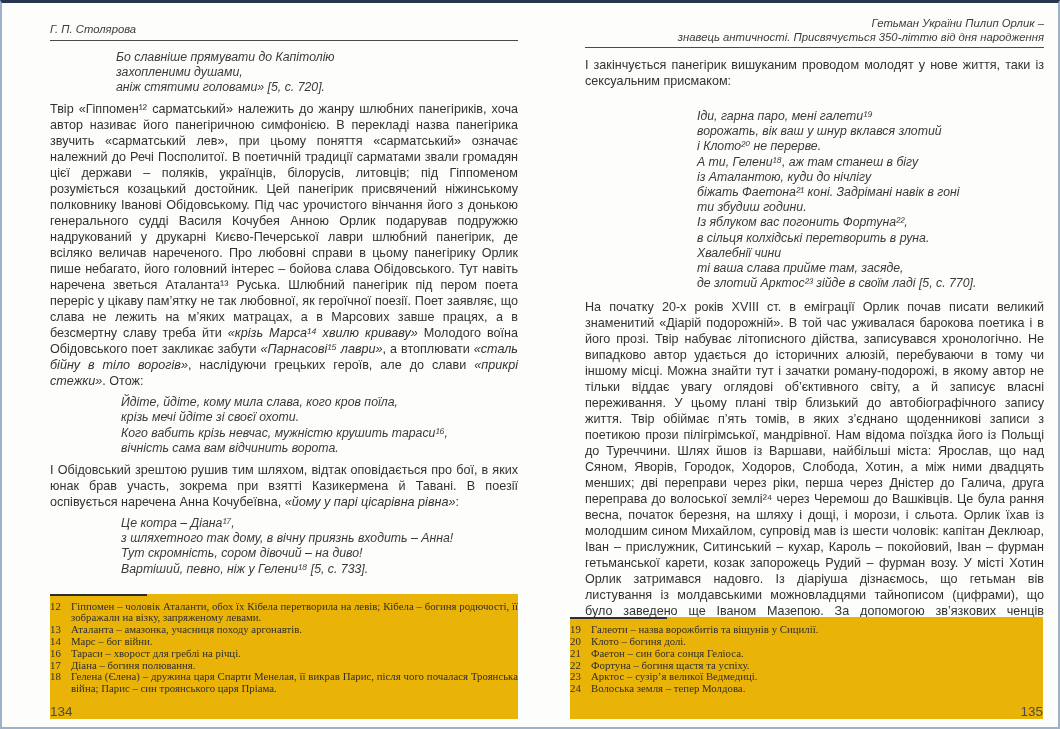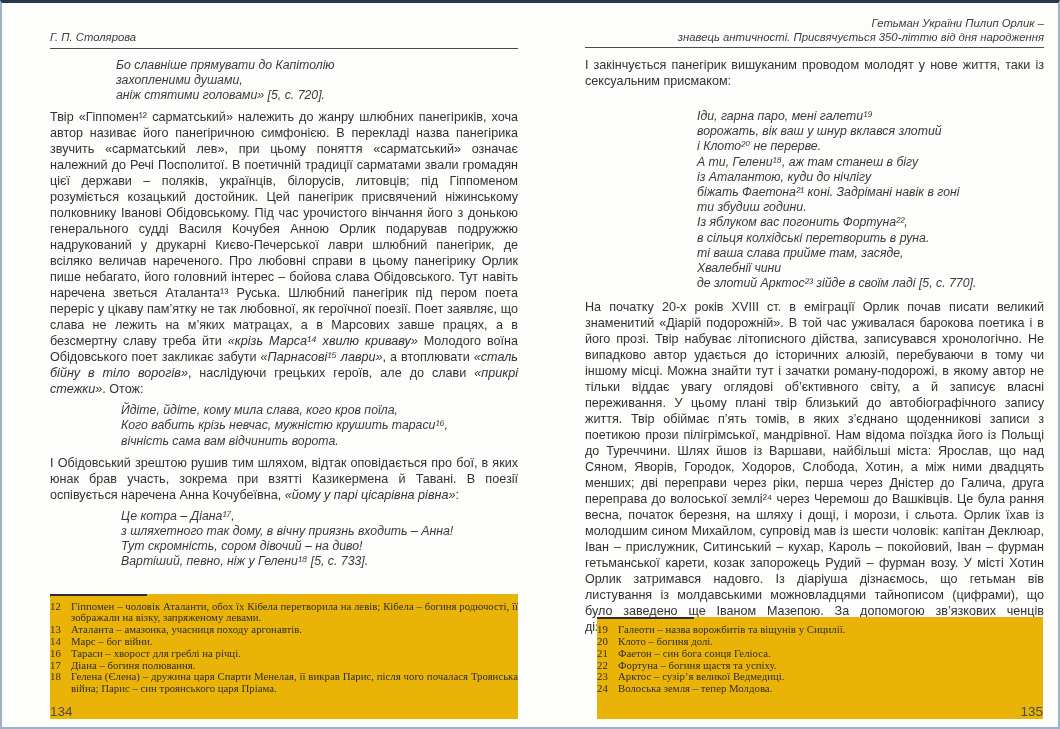--- a/index.html
+++ b/index.html
@@ -3,40 +3,40 @@
 <meta charset="utf-8">
 <style>
   html,body{margin:0;padding:0;background:#eef1f4;}
   .book{
     width:1060px;height:729px;box-sizing:border-box;margin:0 auto;
     background:#fdfdfc;display:flex;overflow:hidden;
     border:2px solid #9db2c8;border-top:3px solid #25384f;
   }
   .page{position:relative;flex:0 0 50%;box-sizing:border-box;overflow:hidden;
     color:#333;font-family:"Liberation Sans","DejaVu Sans",sans-serif;}
-  .page-left{padding:28px 12px 0 48px;}
+  .page-left{padding:20px 12px 0 48px;}
   .page-right{padding:14px 14px 0 55px;}
 
   .runhead{font-style:italic;font-size:11.3px;line-height:13.5px;color:#3c3c3c;
     border-bottom:1px solid #4a4a4a;padding-bottom:3px;margin-bottom:9px;}
   .runhead.right{text-align:right;}
 
   .body-par{margin:0;font-size:12.6px;line-height:16px;text-align:justify;
     color:#323232;}
   .it{font-style:italic;}
 
   .quote-block{margin:6px 0 6px 66px;font-style:italic;font-size:12.3px;
     line-height:15.2px;color:#3a3a3a;}
   .verse-block{margin:6px 0 6px 71px;font-style:italic;font-size:12.3px;
     line-height:15.2px;color:#3a3a3a;}
   .page-right .verse-block{margin-left:112px;margin-top:20px;margin-bottom:8px;}
 
   .page-footer{position:absolute;left:48px;right:12px;bottom:8px;
     background:#eab308;z-index:2;}
-  .page-right .page-footer{left:67px;right:15px;}
+  .page-right .page-footer{left:40px;right:15px;}
   .fn-sep{width:97px;border-top:2px solid #2e2e2e;margin:0 0 5px 0;}
   .footnotes{font-family:"Liberation Serif","DejaVu Serif",serif;
     font-size:10.8px;line-height:11.8px;color:#2f2f2f;}
   .footnotes .fn-row{display:flex;}
   .fn-num{flex:0 0 21px;}
   .fn-text{flex:1;text-align:justify;}
   .pageno{font-size:13.5px;color:#4a4a4a;margin-top:9px;}
   .pageno.right{text-align:right;}
 </style>
 </head>
@@ -53,20 +53,21 @@
       <div class="quote-block">
           <div class="quote-line">Бо славніше прямувати до Капітолію</div>
           <div class="quote-line">захопленими душами,</div>
           <div class="quote-line">аніж стятими головами» [5, с. 720].</div>
         </div>
 
       <p class="body-par"><span>Твір «Гіппомен¹² сарматський» належить до жанру шлюбних панегіриків, хоча автор називає його панегіричною симфонією. В перекладі назва панегірика звучить «сарматський лев», при цьому поняття «сарматський» означає належний до Речі Посполитої. В поетичній традиції сарматами звали громадян цієї держави – поляків, українців, білорусів, литовців; під Гіппоменом розуміється козацький достойник. Цей панегірик присвячений ніжинському полковнику Іванові Обідовському. Під час урочистого вінчання його з донькою генерального судді Василя Кочубея Анною Орлик подарував подружжю надрукований у друкарні Києво-Печерської лаври шлюбний панегірик, де всіляко величав нареченого. Про любовні справи в цьому панегірику Орлик пише небагато, його головний інтерес – бойова слава Обідовського. Тут навіть наречена зветься Аталанта¹³ Руська. Шлюбний панегірик під пером поета переріс у цікаву пам’ятку не так любовної, як героїчної поезії. Поет заявляє, що слава не лежить на м’яких матрацах, а в Марсових завше працях, а в безсмертну славу треба йти </span><span class="it">«крізь Марса¹⁴ хвилю криваву»</span><span> Молодого воїна Обідовського поет закликає забути </span><span class="it">«Парнасові¹⁵ лаври»</span><span>, а втоплювати </span><span class="it">«сталь бійну в тіло ворогів»</span><span>, наслідуючи грецьких героїв, але до слави </span><span class="it">«прикрі стежки»</span><span>. Отож:</span></p>
 
       <div class="verse-block">
           <div class="verse-line">Йдіте, йдіте, кому мила слава, кого кров поїла,</div>
+          <div class="verse-line">крізь мечі йдіте зі своєї охоти.</div>
           <div class="verse-line">Кого вабить крізь невчас, мужністю крушить тараси¹⁶,</div>
           <div class="verse-line">вічність сама вам відчинить ворота.</div>
         </div>
 
       <p class="body-par"><span>І Обідовський зрештою рушив тим шляхом, відтак оповідається про бої, в яких юнак брав участь, зокрема при взятті Казикермена й Тавані. В поезії оспівується наречена Анна Кочубеївна, </span><span class="it">«йому у парі цісарівна рівна»</span><span>:</span></p>
 
       <div class="verse-block">
           <div class="verse-line">Це котра – Діана¹⁷,</div>
           <div class="verse-line">з шляхетного так дому, в вічну приязнь входить – Анна!</div>
           <div class="verse-line">Тут скромність, сором дівочий – на диво!</div>
@@ -118,22 +119,22 @@
       <div class="verse-block">
           <div class="verse-line">Іди, гарна паро, мені галети¹⁹</div>
           <div class="verse-line">ворожать, вік ваш у шнур вклався злотий</div>
           <div class="verse-line">і Клото²⁰ не перерве.</div>
           <div class="verse-line">А ти, Гелени¹⁸, аж там станеш в бігу</div>
           <div class="verse-line">із Аталантою, куди до нічлігу</div>
           <div class="verse-line">біжать Фаетона²¹ коні. Задрімані навік в гоні</div>
           <div class="verse-line">ти збудиш години.</div>
           <div class="verse-line">Із яблуком вас погонить Фортуна²²,</div>
           <div class="verse-line">в сільця колхідські перетворить в руна.</div>
+          <div class="verse-line">Хвалебнії чини</div>
           <div class="verse-line">ті ваша слава прийме там, засяде,</div>
-          <div class="verse-line">Хвалебнії чини</div>
           <div class="verse-line">де злотий Арктос²³ зійде в своїм ладі [5, с. 770].</div>
         </div>
 
       <p class="body-par">На початку 20-х років XVIII ст. в еміграції Орлик почав писати великий знаменитий «Діарій подорожній». В той час уживалася барокова поетика і в його прозі. Твір набуває літописного дійства, записувався хронологічно. Не випадково автор удається до історичних алюзій, перебуваючи в тому чи іншому місці. Можна знайти тут і зачатки роману-подорожі, в якому автор не тільки віддає увагу оглядові об’єктивного світу, а й записує власні переживання. У цьому плані твір близький до автобіографічного запису життя. Твір обіймає п’ять томів, в яких з’єднано щоденникові записи з поетикою прози пілігрімської, мандрівної. Нам відома поїздка його із Польщі до Туреччини. Шлях йшов із Варшави, найбільші міста: Ярослав, що над Сяном, Яворів, Городок, Ходоров, Слобода, Хотин, а між ними двадцять менших; дві переправи через ріки, перша через Дністер до Галича, друга переправа до волоської землі²⁴ через Черемош до Вашківців. Це була рання весна, початок березня, на шляху і дощі, і морози, і сльота. Орлик їхав із молодшим сином Михайлом, супровід мав із шести чоловік: капітан Деклюар, Іван – прислужник, Ситинський – кухар, Кароль – покойовий, Іван – фурман гетьманської карети, козак запорожець Рудий – фурман возу. У місті Хотин Орлик затримався надовго. Із діаріуша дізнаємось, що гетьман вів листування із молдавськими можновладцями тайнописом (цифрами), що було заведено ще Іваном Мазепою. За допомогою зв’язкових ченців дізнавався про події в Україні та світі, давав настанови до</p>
     </div>
 
     <div class="page-footer">
       <div class="fn-sep"></div>
       <div class="footnotes">
           <div class="fn-row">

